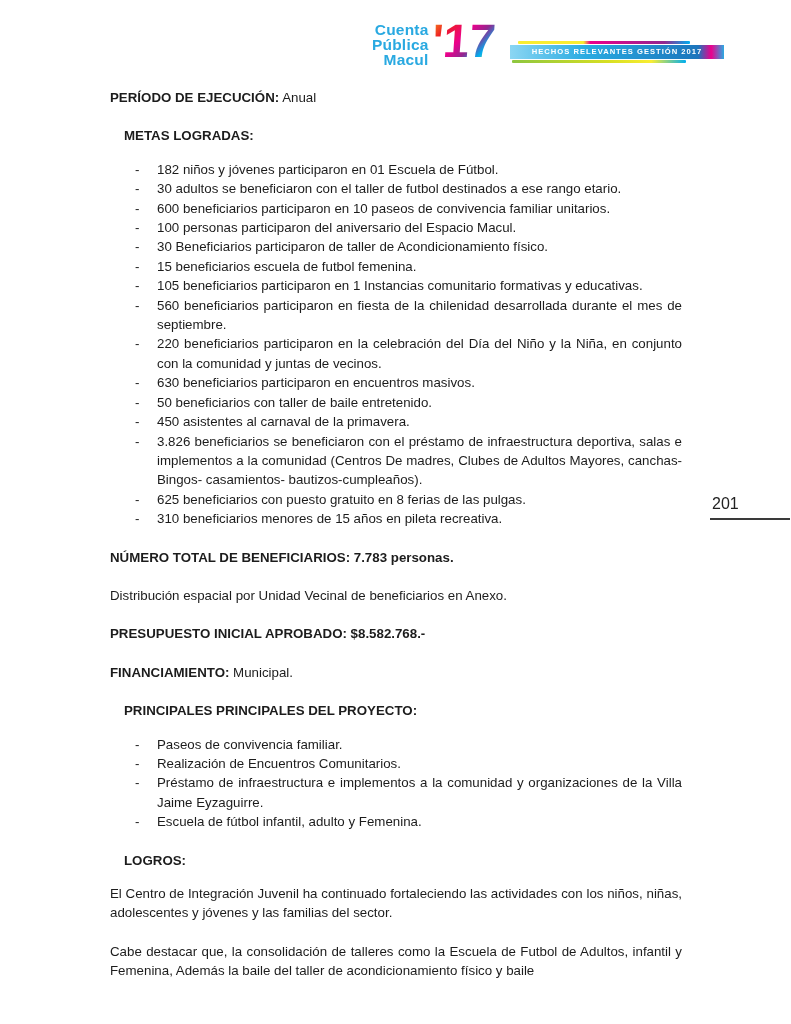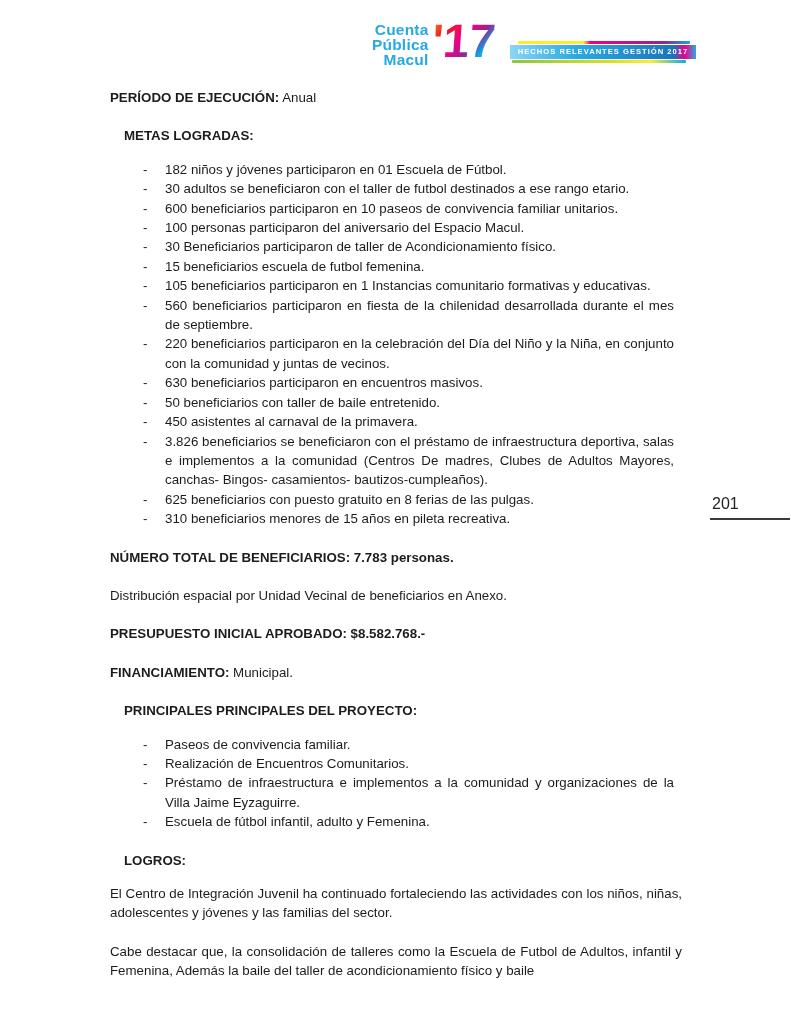--- a/index.html
+++ b/index.html
@@ -31,21 +31,21 @@
     background: linear-gradient(130deg, #f7941d 0%, #ed1c24 22%, #ec008c 45%, #92278f 62%, #00aeef 78%, #f9ed32 100%);
     -webkit-background-clip: text; background-clip: text; color: transparent;
   }
   .banner { position: absolute; left: 498px; top: 41px; width: 186px; }
   .stripe { height: 3px; border-radius: 1px; }
   .stripe.top {
     width: 172px; margin-left: 8px;
     background: linear-gradient(90deg, #f9ed32 0%, #f9ed32 38%, #ec008c 42%, #92278f 85%, #00aeef 100%);
   }
   .band {
-    margin-top: 1px; height: 14px; width: 186px;
+    margin-top: 1px; height: 14px; width: 214px;
     background: linear-gradient(90deg, #8bd6f3 0%, #29abe2 35%, #1c75bc 88%, #ec008c 94%, #29abe2 100%);
     display: flex; align-items: center; justify-content: center;
   }
   .band-text {
     color: #ffffff; font-size: 7.6px; font-weight: bold; letter-spacing: 1px;
     white-space: nowrap;
   }
   .stripe.bottom {
     margin-top: 1px; width: 174px; margin-left: 2px;
     background: linear-gradient(90deg, #8dc63f 0%, #d7df23 55%, #f9ed32 80%, #00aeef 100%);
@@ -57,21 +57,21 @@
     border-bottom: 2px solid #3a3a3a; padding-bottom: 4px;
   }
   .pagenum { font-size: 16px; color: #222; padding-left: 2px; }
 
   
   .content { position: absolute; left: 110px; top: 88px; width: 572px; }
   .block { margin: 0 0 19px 0; }
   .h { font-size: 13.3px; font-weight: bold; margin: 14px; }
   .bold { font-weight: bold; }
   .para { text-align: justify; }
-  .dash-list { list-style: none; margin: 8px; padding: 0 0 0 25px; }
+  .dash-list { list-style: none; margin: 0; padding: 0 0 0 25px; }
   .dash-list li { display: flex; }
   .dash { flex: 0 0 22px; }
   .dash::before { content: "-"; }
   .li-text { flex: 1; text-align: justify; }
 </style>
 </head>
 <body>
 
 <div class="page">
 

